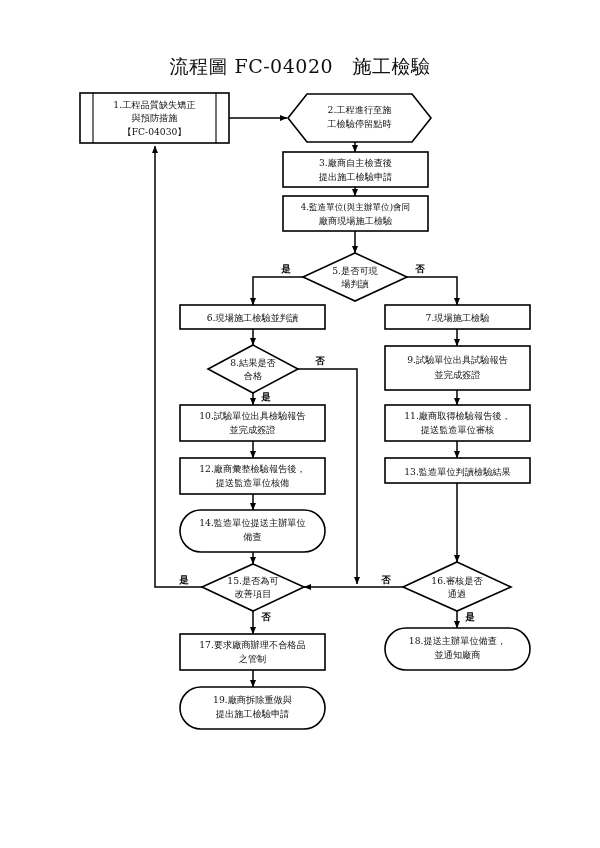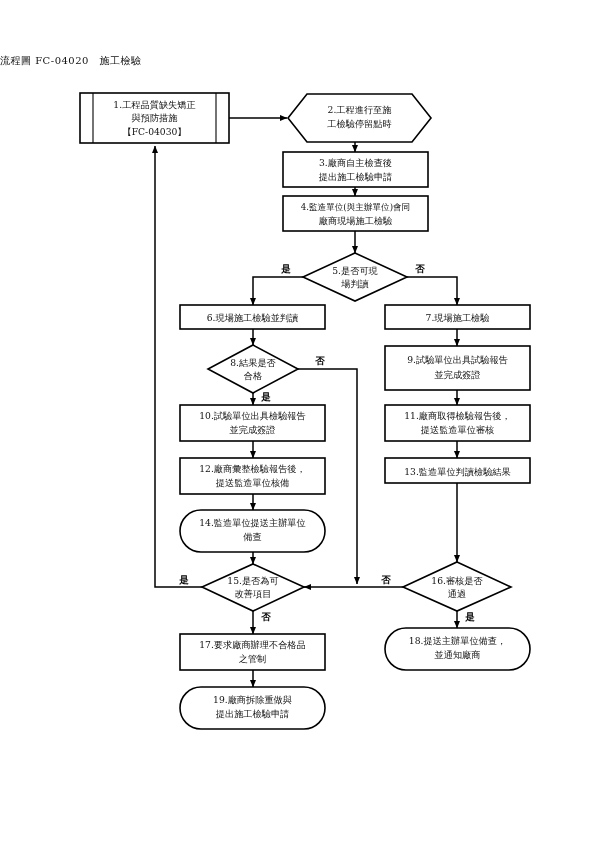--- a/index.html
+++ b/index.html
@@ -3,23 +3,23 @@
 <meta charset="utf-8">
 <style>
   html,body{margin:0;padding:0;background:#ffffff;}
   body{
     width:600px;height:848px;position:relative;overflow:hidden;
     font-family:"DejaVu Sans","Liberation Sans",sans-serif;
     color:#000000;
   }
   #page{position:absolute;inset:0;width:600px;height:848px;}
   .title{
-    position:absolute;top:54px;left:0;width:600px;
-    font-family:"DejaVu Serif","Liberation Serif",serif;
-    font-size:10px;letter-spacing:0.5px;color:#111;
+    position:absolute;top:54px;left:0;width:600px;text-align:center;
+    font-family:"DejaVu Serif","Liberation Serif",serif;
+    font-size:19px;letter-spacing:0.5px;color:#111;
   }
   svg{position:absolute;top:0;left:0;width:600px;height:848px;}
   .shape{fill:#ffffff;stroke:#000000;stroke-width:1.6;}
   .shape-inner{fill:none;stroke:#000000;stroke-width:1.1;}
   .conn{stroke:#000000;stroke-width:1.5;fill:none;}
   text.node{
     font-family:"DejaVu Serif","Liberation Serif",serif;
     font-size:9.2px;fill:#111;text-anchor:middle;
   }
   text.small{

